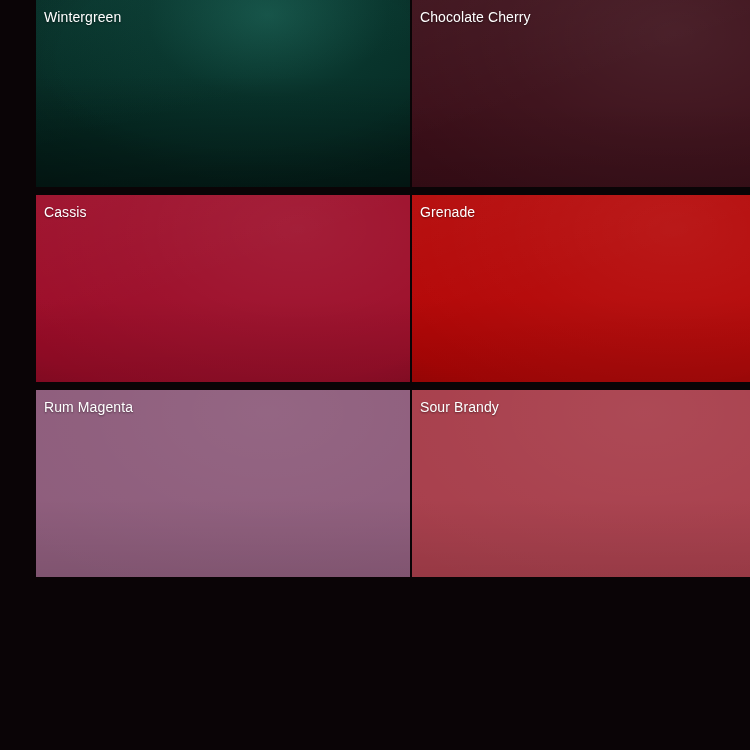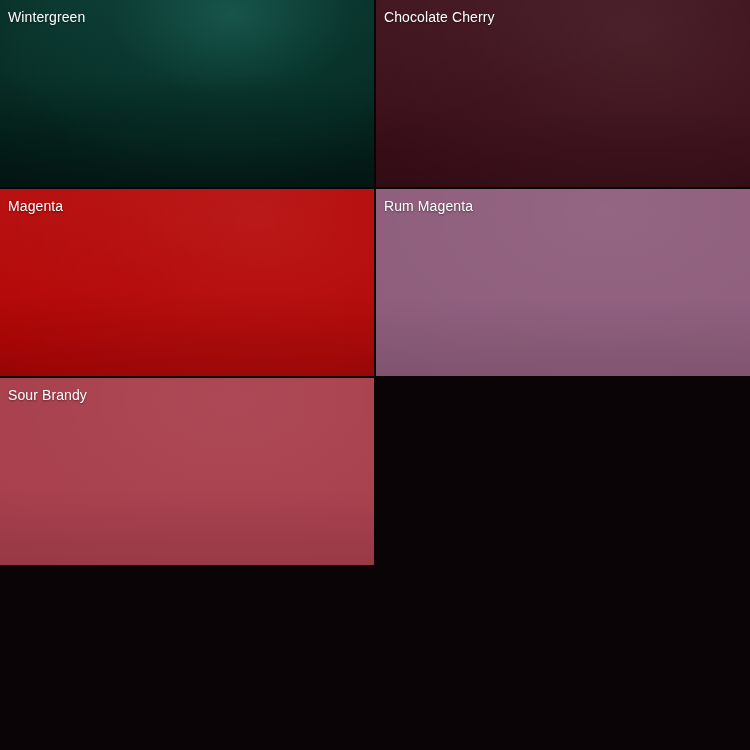--- a/index.html
+++ b/index.html
@@ -14,23 +14,24 @@
     overflow: hidden;
     font-family: "Liberation Sans", sans-serif;
   }
 
   #swatch-grid {
     width: 750px;
     height: 750px;
     display: grid;
     grid-template-columns: 374px 374px;
     grid-template-rows: 187px 187px 187px 187px;
-    gap: 2px 2px;
+    gap: 8px 2px;
     background: #0a0406;
     box-sizing: border-box;
+    padding-left: 36px;
   }
 
   .swatch {
     position: relative;
     overflow: hidden;
     box-sizing: border-box;
   }
 
   
   .swatch .fill {
@@ -108,27 +109,33 @@
   </div>
 
   <div class="swatch" data-variant="dark">
     <div class="fill" style="background: rgb(59, 14, 24);"></div>
     <div class="sheen"></div>
     <div class="vignette"></div>
     <div class="swatch-label">Chocolate Cherry</div>
   </div>
 
 
+  <div class="swatch" data-variant="mid">
+    <div class="fill" style="background: rgb(156, 12, 40);"></div>
+    <div class="sheen"></div>
+    <div class="vignette"></div>
+    <div class="swatch-label">Cassis</div>
+  </div>
 
 
   <div class="swatch" data-variant="mid">
     <div class="fill" style="background: rgb(180, 6, 6);"></div>
     <div class="sheen"></div>
     <div class="vignette"></div>
-    <div class="swatch-label">Magenta</div>
+    <div class="swatch-label">Grenade</div>
   </div>
 
   <div class="swatch" data-variant="light">
     <div class="fill" style="background: rgb(142, 93, 124);"></div>
     <div class="sheen"></div>
     <div class="vignette"></div>
     <div class="swatch-label">Rum Magenta</div>
   </div>
 
   <div class="swatch" data-variant="light">

